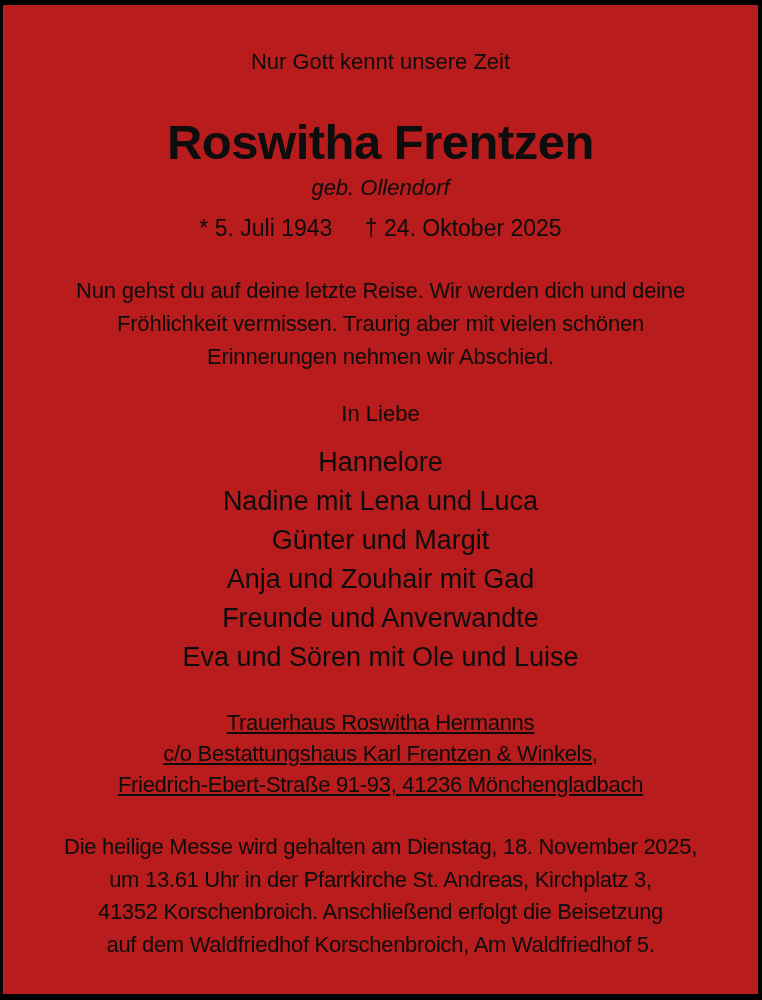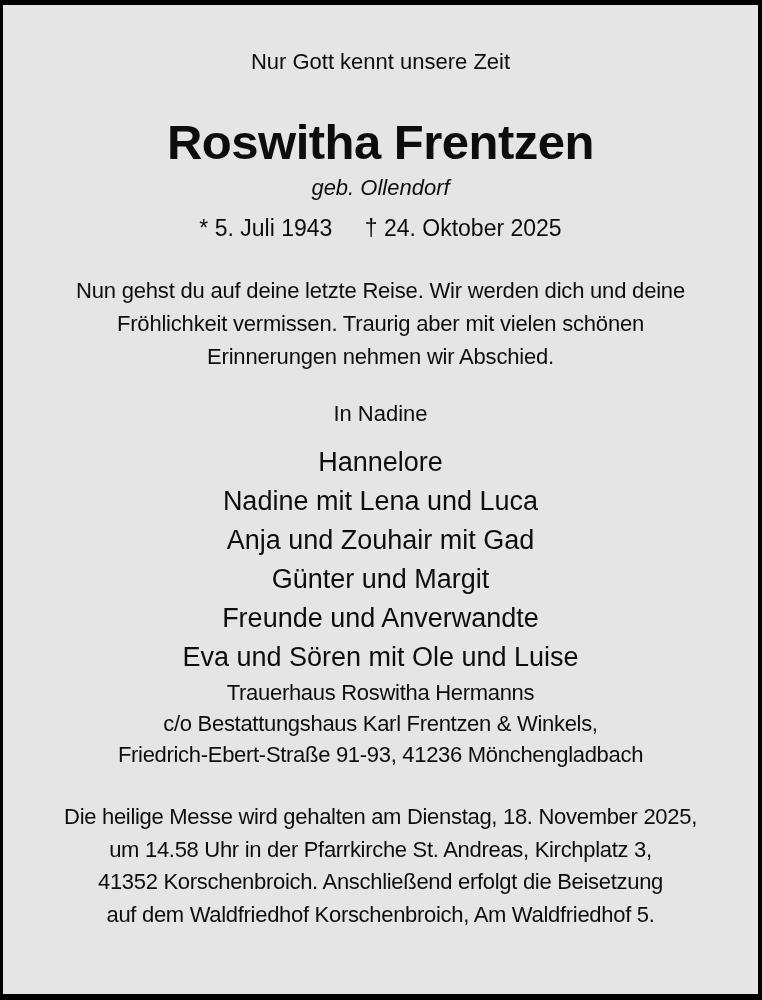--- a/index.html
+++ b/index.html
@@ -4,21 +4,21 @@
 <style>
   html, body {
     margin: 0;
     padding: 0;
     background: #ffffff;
   }
   .page {
     box-sizing: border-box;
     width: 762px;
     height: 1000px;
-    background: #e5e5e5;
+    background: #b91c1c;
     border-style: solid;
     border-color: #000000;
     border-width: 5px 4px 6px 3px;
     color: #0d0d0d;
     font-family: "Liberation Sans", "DejaVu Sans", sans-serif;
     text-align: center;
     overflow: hidden;
     padding: 0 10px;
   }
   .epigraph {
@@ -57,23 +57,25 @@
     margin-top: 28px;
     font-size: 22px;
     line-height: 26px;
   }
   .mourners {
     margin-top: 16px;
     font-size: 27px;
     line-height: 39px;
   }
   .contact {
+    margin-top: 30px;
     font-size: 22px;
     line-height: 31px;
     letter-spacing: -0.3px;
+    text-decoration: underline;
   }
   .service {
     margin-top: 31px;
     font-size: 22px;
     line-height: 32.5px;
     letter-spacing: -0.3px;
   }
   .line { white-space: nowrap; }
 </style>
 </head>
@@ -91,37 +93,37 @@
     <span class="birth">* 5. Juli 1943</span>
     <span class="death">† 24. Oktober 2025</span>
   </div>
 
   <div class="message">
     <div class="line">Nun gehst du auf deine letzte Reise. Wir werden dich und deine</div>
     <div class="line">Fröhlichkeit vermissen. Traurig aber mit vielen schönen</div>
     <div class="line">Erinnerungen nehmen wir Abschied.</div>
   </div>
 
-  <div class="closing">In Nadine</div>
+  <div class="closing">In Liebe</div>
 
   <div class="mourners">
     <div class="line">Hannelore</div>
     <div class="line">Nadine mit Lena und Luca</div>
+    <div class="line">Günter und Margit</div>
     <div class="line">Anja und Zouhair mit Gad</div>
-    <div class="line">Günter und Margit</div>
     <div class="line">Freunde und Anverwandte</div>
     <div class="line">Eva und Sören mit Ole und Luise</div>
   </div>
 
   <div class="contact">
     <div class="line">Trauerhaus Roswitha Hermanns</div>
     <div class="line">c/o Bestattungshaus Karl Frentzen &amp; Winkels,</div>
     <div class="line">Friedrich-Ebert-Straße 91-93, 41236 Mönchengladbach</div>
   </div>
 
   <div class="service">
     <div class="line">Die heilige Messe wird gehalten am Dienstag, 18. November 2025,</div>
-    <div class="line">um 14.58 Uhr in der Pfarrkirche St. Andreas, Kirchplatz 3,</div>
+    <div class="line">um 13.61 Uhr in der Pfarrkirche St. Andreas, Kirchplatz 3,</div>
     <div class="line">41352 Korschenbroich. Anschließend erfolgt die Beisetzung</div>
     <div class="line">auf dem Waldfriedhof Korschenbroich, Am Waldfriedhof 5.</div>
   </div>
 
 </div>
 
 </body></html>

